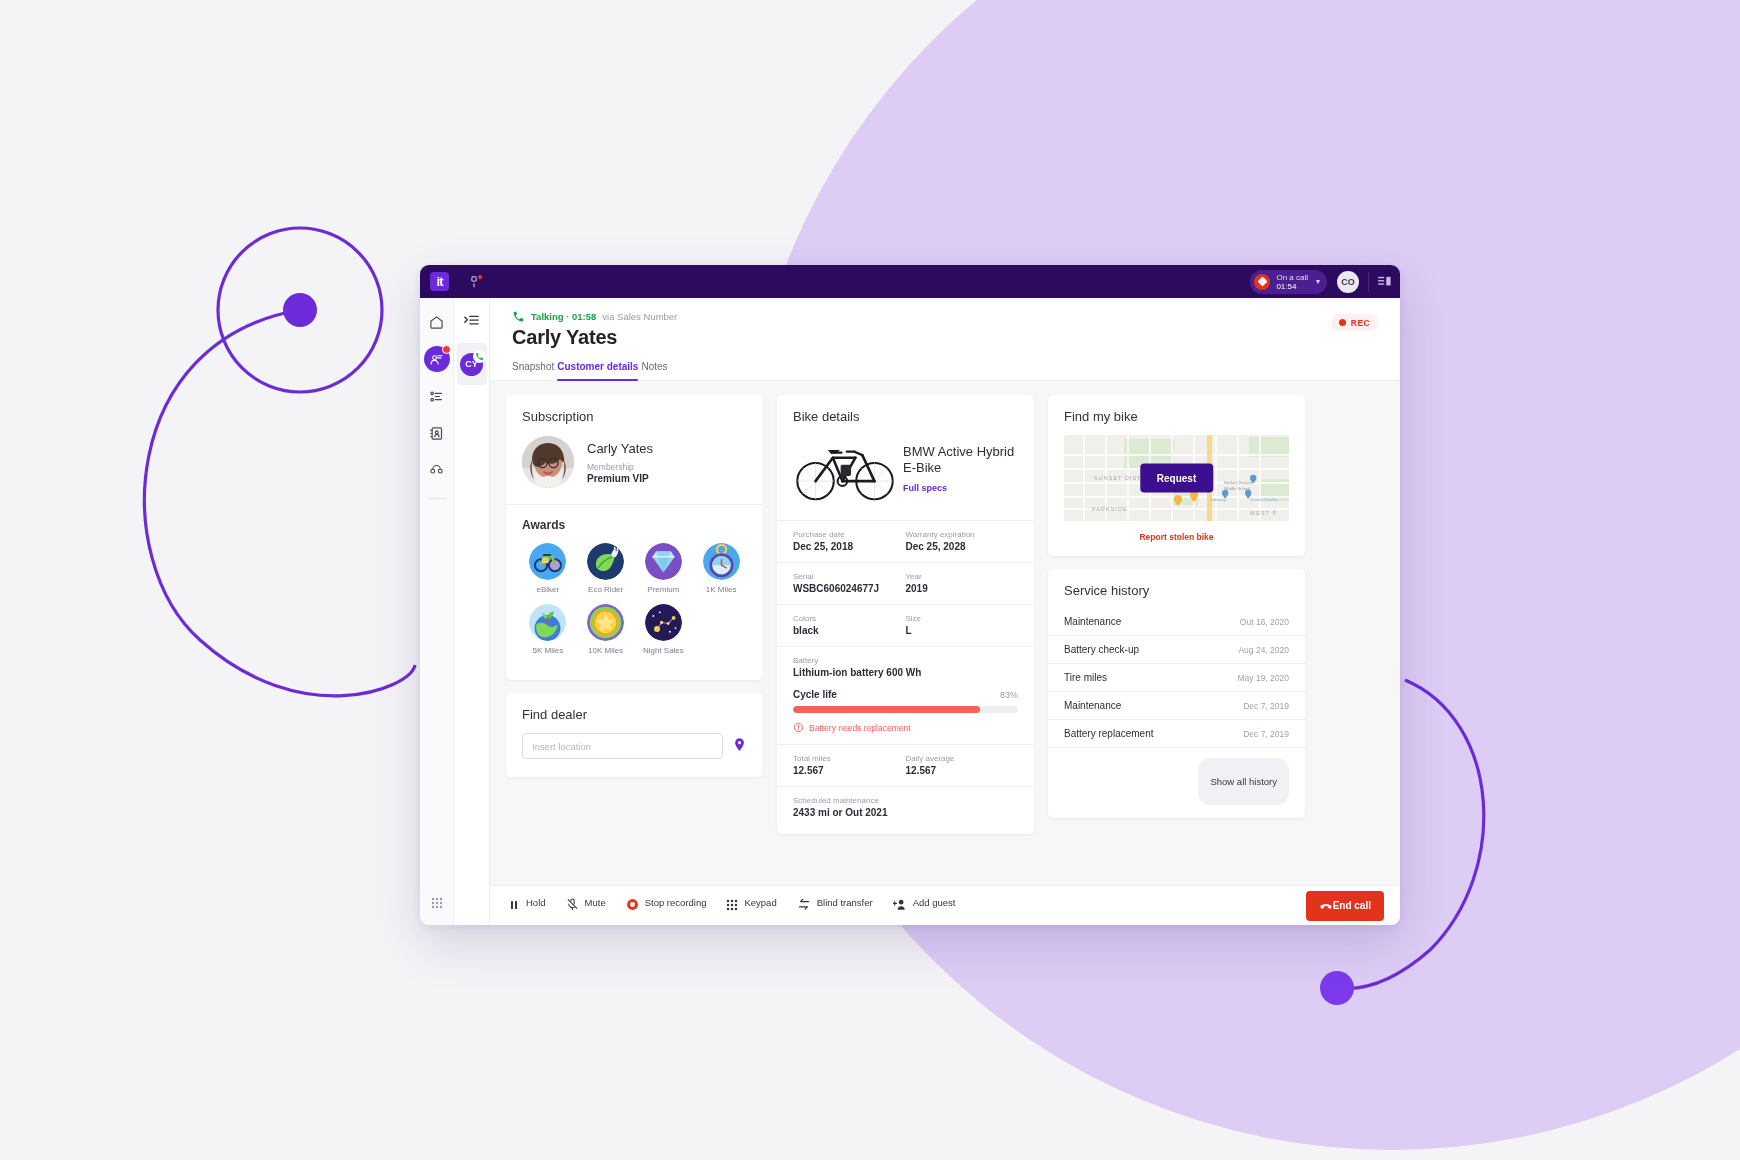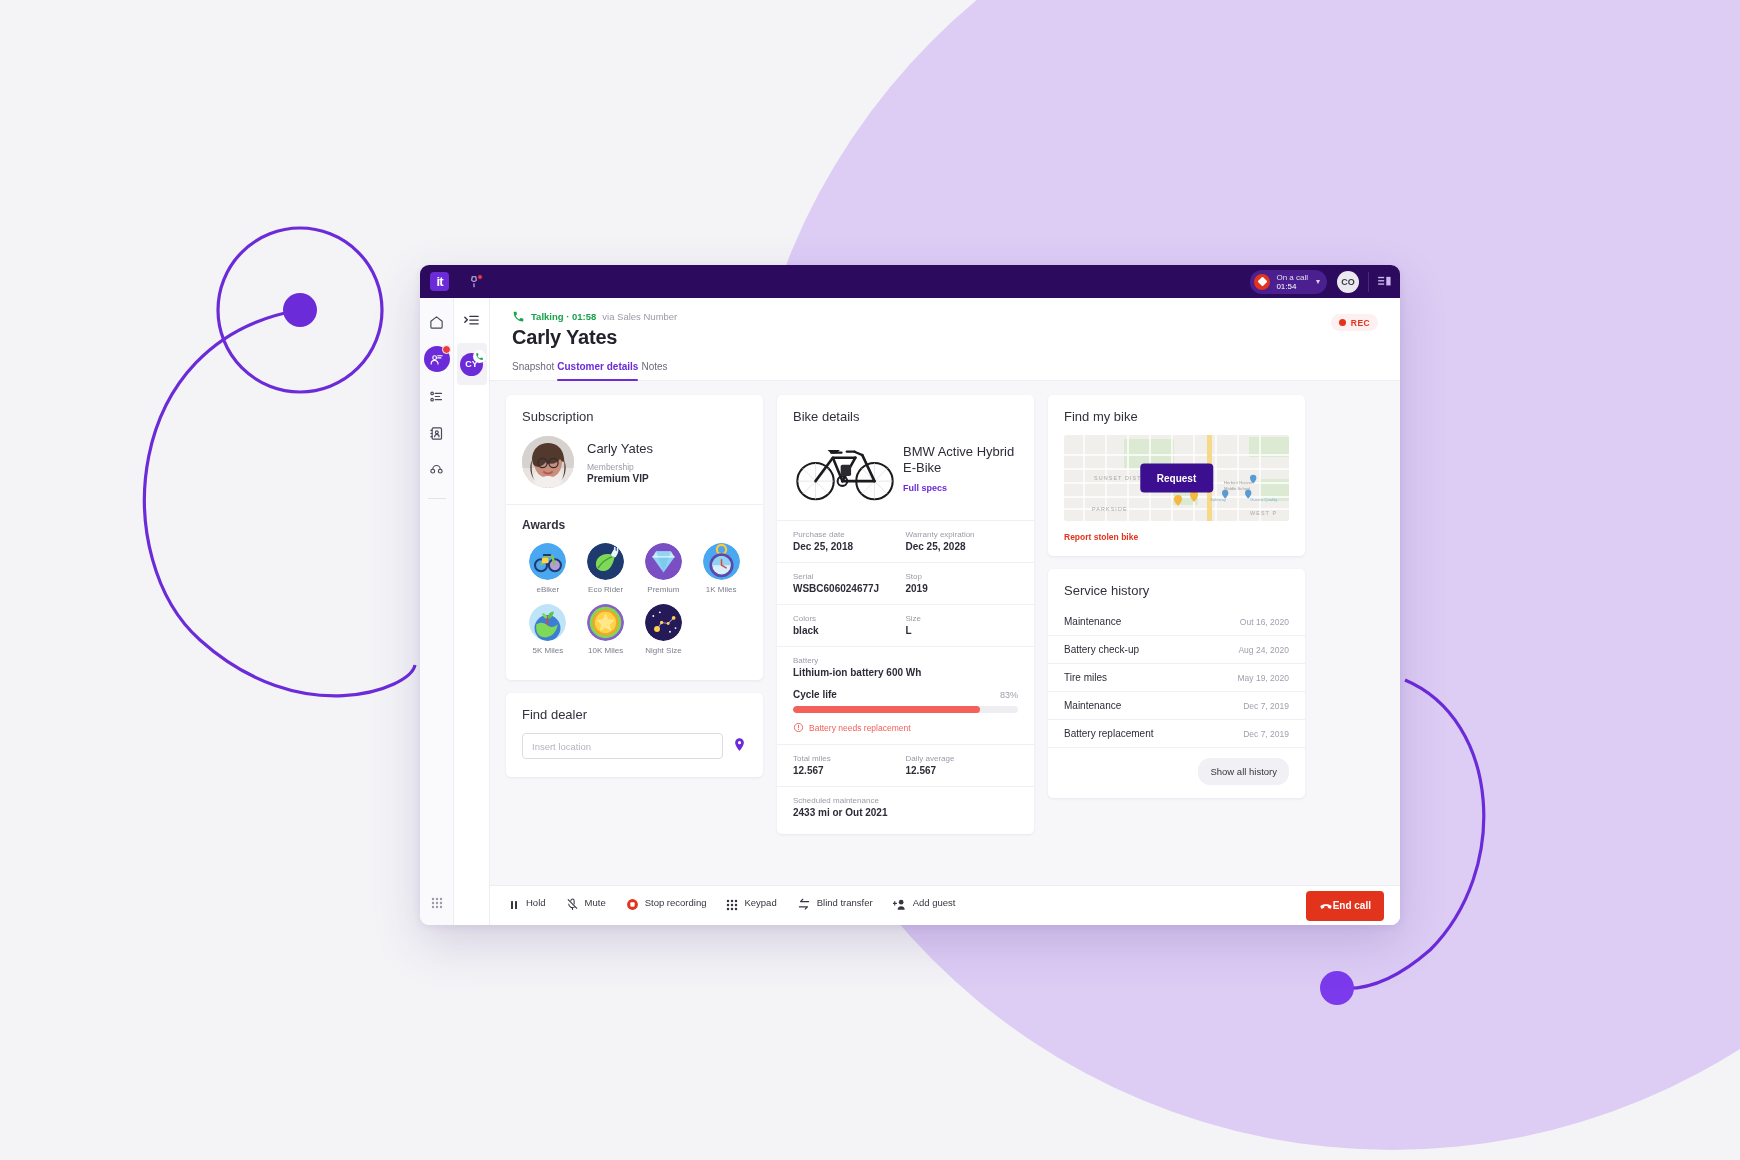--- a/index.html
+++ b/index.html
@@ -227,33 +227,33 @@
   .map-wrap {
     margin: 11px 16px 0 16px; height: 86px; border-radius: 3px;
     background: #eceee9; position: relative; overflow: hidden;
   }
   .req-btn {
     position: absolute; left: 50%; top: 50%; transform: translate(-50%,-50%);
     background: #3b0f8f; color: #fff; border: none; border-radius: 4px;
     font-size: 10px; font-weight: bold; padding: 9px 17px; cursor: pointer;
     font-family: "Liberation Sans", sans-serif;
   }
-  .stolen-link { display: block; text-align: left; font-size: 8.5px; color: #e2341d; font-weight: bold; padding: 11px 16px 14px 16px; }
+  .stolen-link { display: block; text-align: center; font-size: 8.5px; color: #e2341d; font-weight: bold; padding: 11px 16px 14px 16px; }
 
   
   .hist-row {
     display: flex; justify-content: space-between; align-items: center;
     padding: 8px 16px; border-bottom: 1px solid #f0f0f4;
   }
   .hist-name { font-size: 10px; color: #2d2d39; }
   .hist-date { font-size: 8.5px; color: #a0a0ae; }
   .hist-foot { display: flex; justify-content: flex-end; padding: 10px 16px 13px 16px; }
   .hist-btn {
     background: #f1f1f5; border: none; border-radius: 12px;
-    font-size: 9.5px; color: #35353f; padding: 8px 12px; cursor: pointer;
+    font-size: 9.5px; color: #35353f; padding: 18px 12px; cursor: pointer;
     font-family: "Liberation Sans", sans-serif;
   }
 
   
   .footer {
     height: 40px; background: #fff; border-top: 1px solid #ececf1;
     display: flex; align-items: center; padding: 0 16px 0 0;
     flex: none;
   }
   .call-actions { display: flex; align-items: center; gap: 20px; padding-left: 18px; }
@@ -538,21 +538,21 @@
                     <circle cx="13" cy="27" r="3.2" fill="#ffd24a"></circle>
                     <circle cx="18" cy="20" r="1.8" fill="#ffd24a"></circle>
                     <circle cx="25" cy="21" r="1.6" fill="#ffd24a"></circle>
                     <circle cx="31" cy="15" r="2" fill="#ffd24a"></circle>
                     <circle cx="9" cy="13" r="1" fill="#fff"></circle>
                       <circle cx="27" cy="30" r="1" fill="#fff"></circle>
                     <circle cx="33" cy="26" r="1" fill="#fff"></circle>
                       <circle cx="16" cy="9" r="1" fill="#fff"></circle>
                   </svg>
                 </div>
-                <div class="award-lbl">Night Size</div>
+                <div class="award-lbl">Night Sales</div>
               </div>
 
             </div>
           </div>
 
           <div class="card">
             <div class="card-title">Find dealer</div>
             <div class="dealer-row">
               <input class="dealer-input" type="text" placeholder="Insert location" style="">
               <span>
@@ -613,21 +613,21 @@
                 <div class="kv-val">Dec 25, 2028</div>
               </div>
             </div>
 
             <div class="kv-row">
               <div class="kv">
                 <div class="kv-lbl">Serial</div>
                 <div class="kv-val">WSBC606024677J</div>
               </div>
               <div class="kv">
-                <div class="kv-lbl">Stop</div>
+                <div class="kv-lbl">Year</div>
                 <div class="kv-val">2019</div>
               </div>
             </div>
 
             <div class="kv-row">
               <div class="kv">
                 <div class="kv-lbl">Colors</div>
                 <div class="kv-val">black</div>
               </div>
               <div class="kv">

